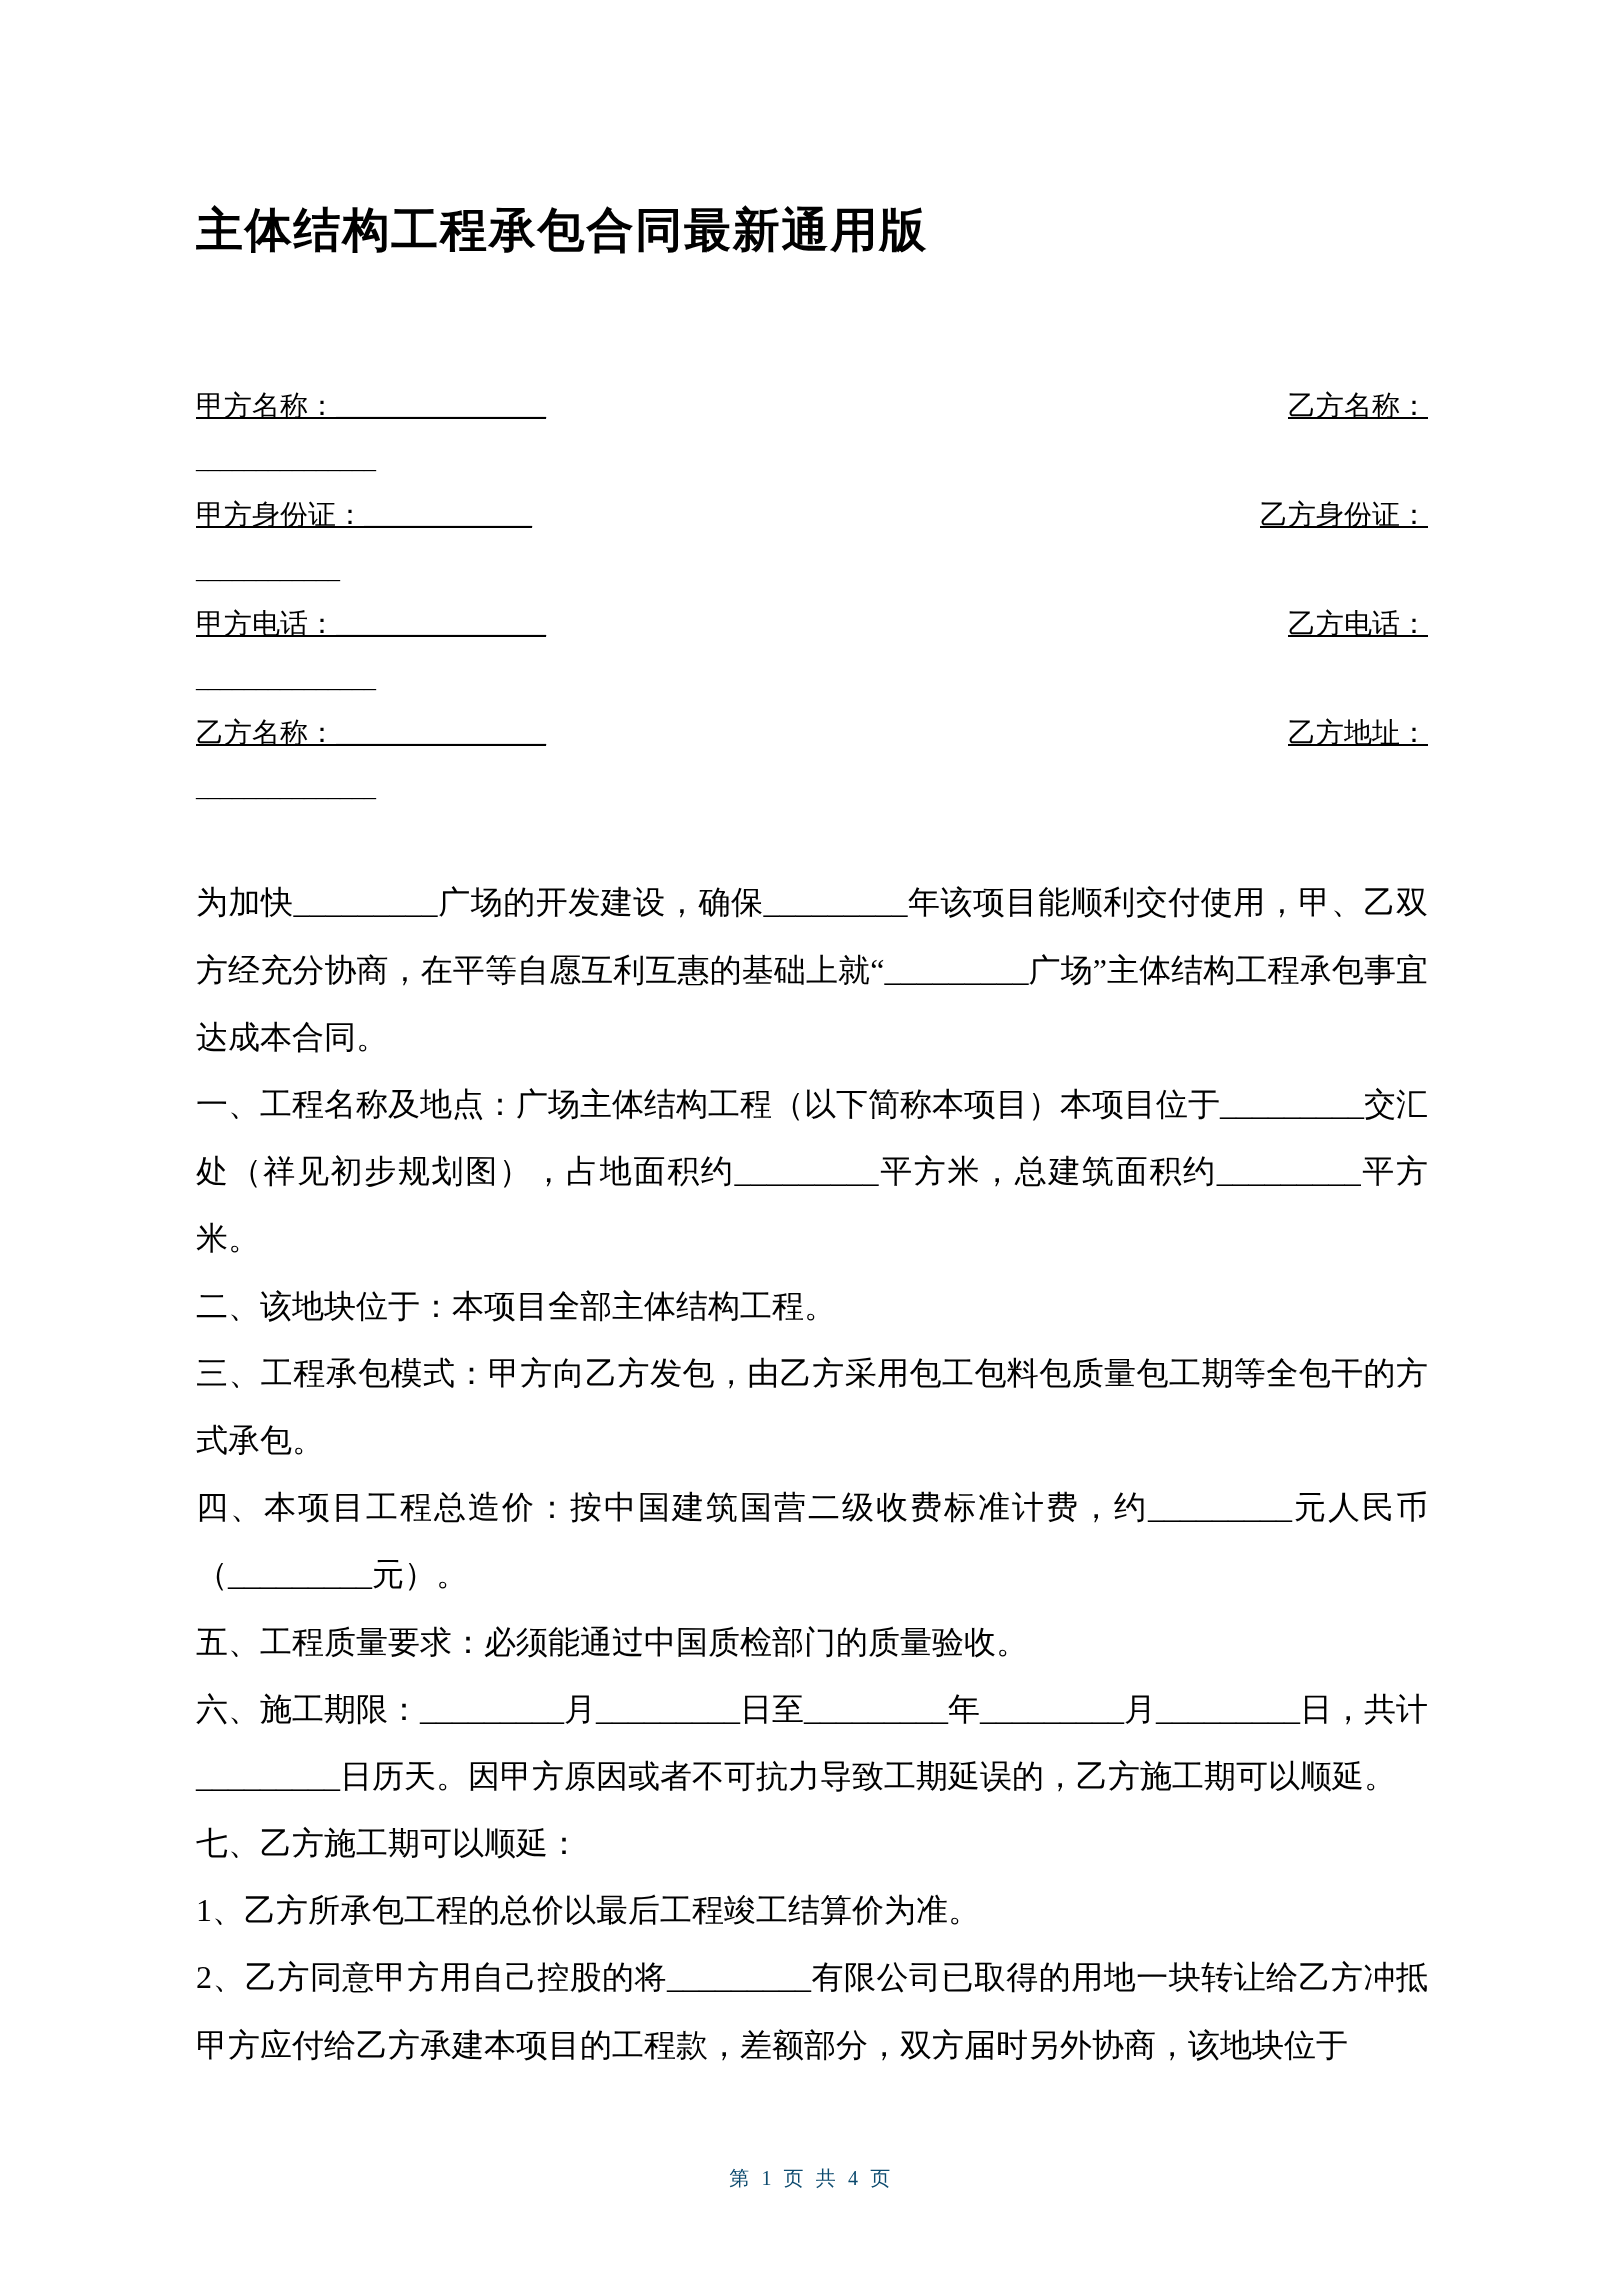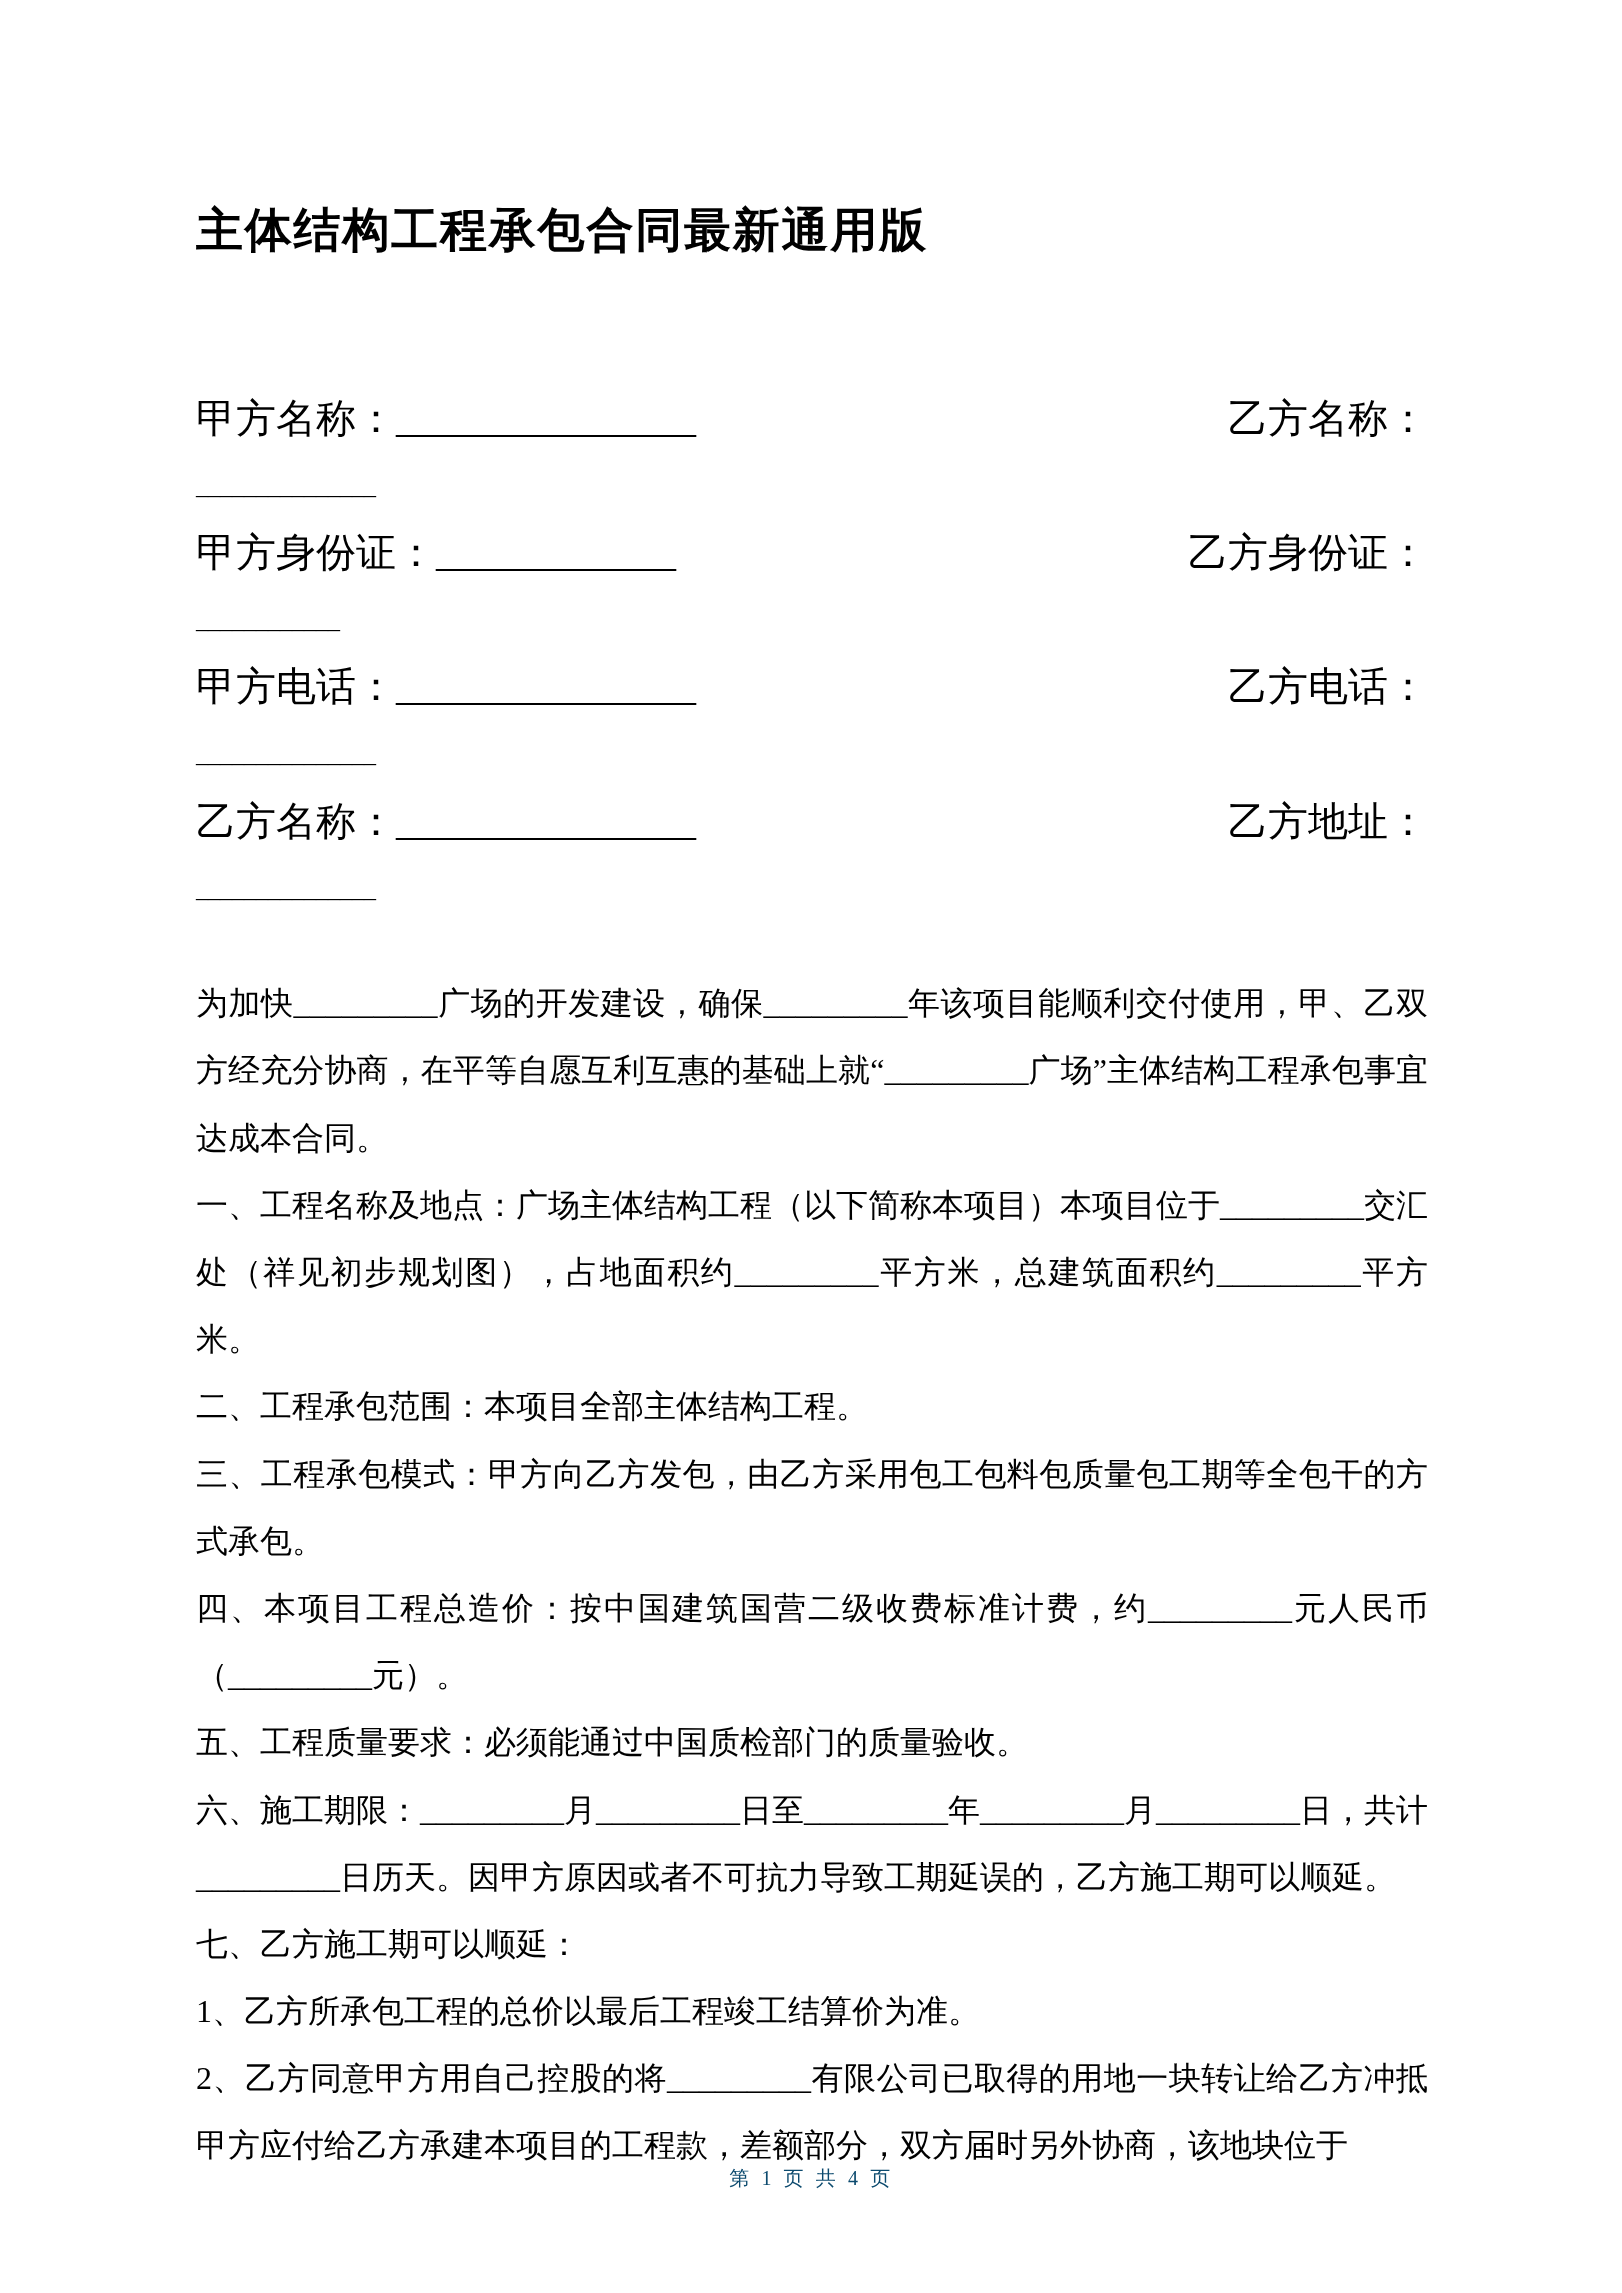--- a/index.html
+++ b/index.html
@@ -22,23 +22,24 @@
     line-height: 1.1;
     font-weight: bold;
     text-align: left;
     margin-bottom: 120px;
     letter-spacing: 1.8px;
   }
   .form-section { margin-bottom: 56px; }
   .form-line {
     display: flex;
     justify-content: space-between;
-    font-size: 40px;
+    font-size: 28px;
     line-height: 2.1;
     white-space: nowrap;
+    text-decoration: underline;
   }
   .form-cont {
     font-size: 24px;
     line-height: 2.1;
   }
   .contract-body p {
     font-size: 32px;
     line-height: 2.1;
     text-align: justify;
     text-justify: inter-character;
@@ -85,21 +86,21 @@
       <span>乙方名称：_______________</span>
       <span>乙方地址：</span>
     </p>
     <p class="form-cont">_______________</p>
 
   </section>
 
   <section class="contract-body">
     <p>为加快_________广场的开发建设，确保_________年该项目能顺利交付使用，甲、乙双方经充分协商，在平等自愿互利互惠的基础上就“_________广场”主体结构工程承包事宜达成本合同。</p>
     <p>一、工程名称及地点：广场主体结构工程（以下简称本项目）本项目位于_________交汇处（祥见初步规划图），占地面积约_________平方米，总建筑面积约_________平方米。</p>
-    <p>二、工程承包范围：本项目全部主体结构工程。</p>
+    <p>二、该地块位于：本项目全部主体结构工程。</p>
     <p>三、工程承包模式：甲方向乙方发包，由乙方采用包工包料包质量包工期等全包干的方式承包。</p>
     <p>四、本项目工程总造价：按中国建筑国营二级收费标准计费，约_________元人民币（_________元）。</p>
     <p>五、工程质量要求：必须能通过中国质检部门的质量验收。</p>
     <p>六、施工期限：_________月_________日至_________年_________月_________日，共计_________日历天。因甲方原因或者不可抗力导致工期延误的，乙方施工期可以顺延。</p>
     <p>七、乙方施工期可以顺延：</p>
     <p>1、乙方所承包工程的总价以最后工程竣工结算价为准。</p>
     <p>2、乙方同意甲方用自己控股的将_________有限公司已取得的用地一块转让给乙方冲抵甲方应付给乙方承建本项目的工程款，差额部分，双方届时另外协商，该地块位于</p>
   </section>
 
   <div class="footer">第 1 页 共 4 页</div>

